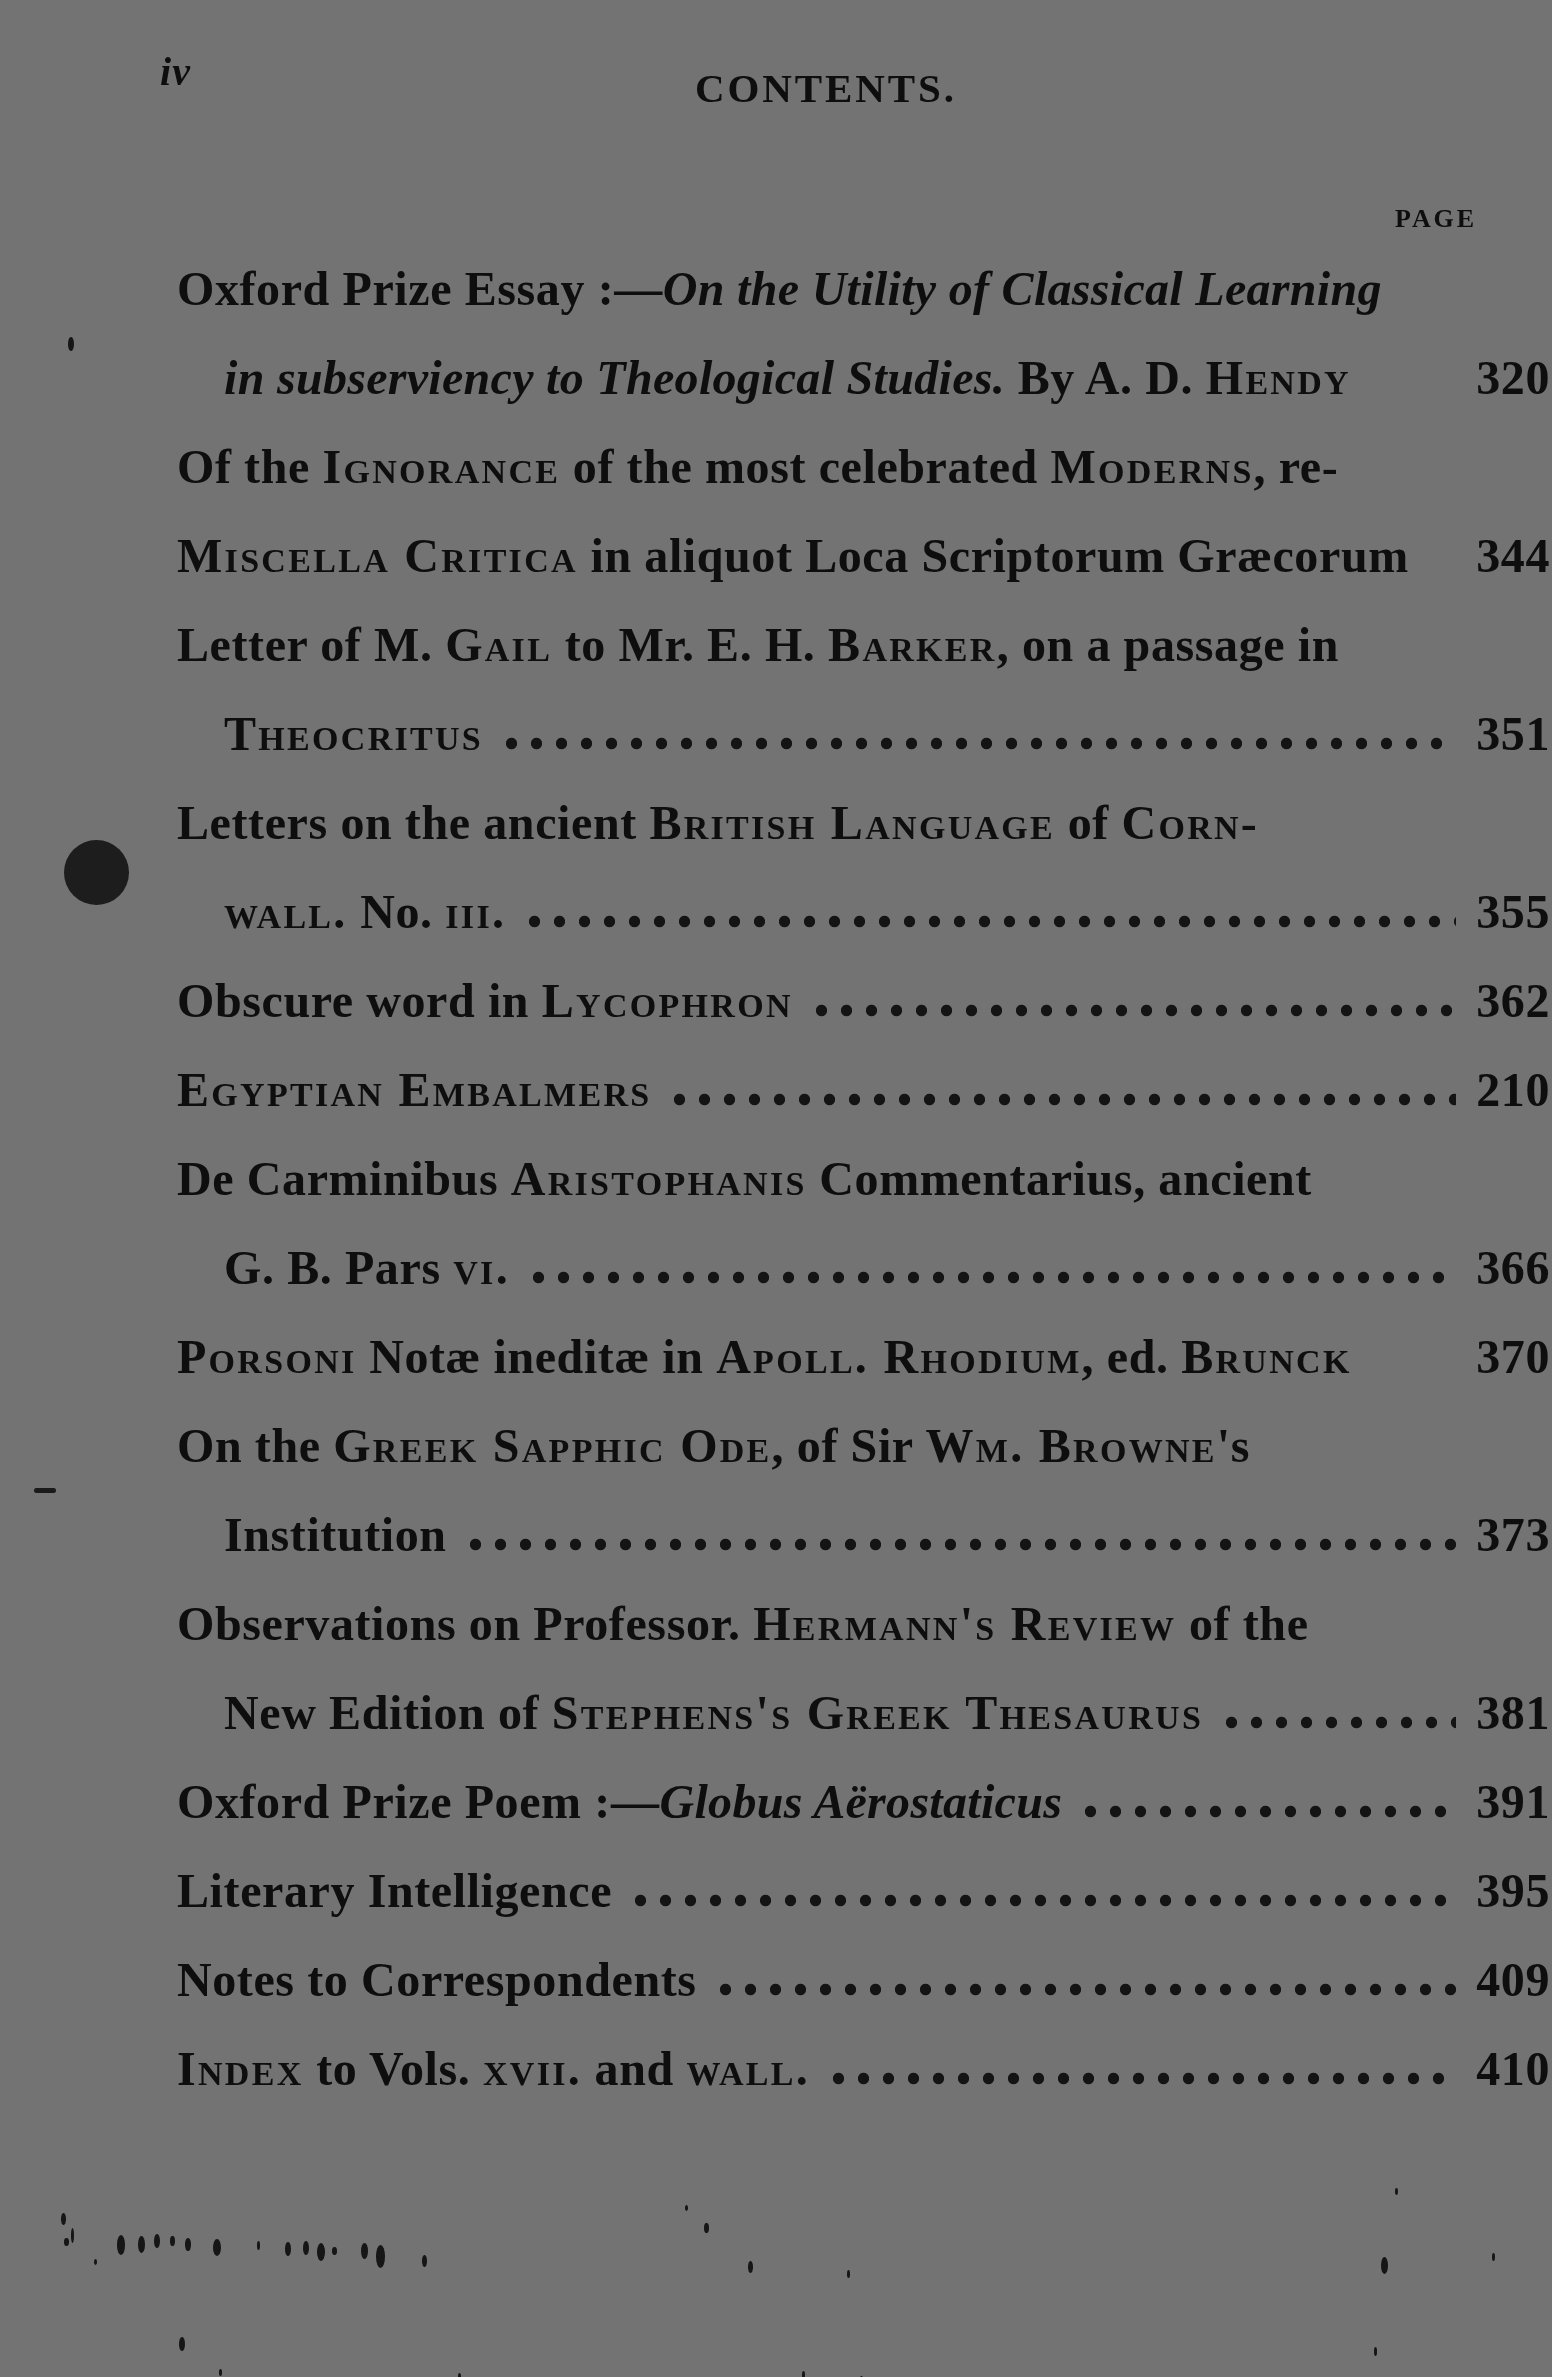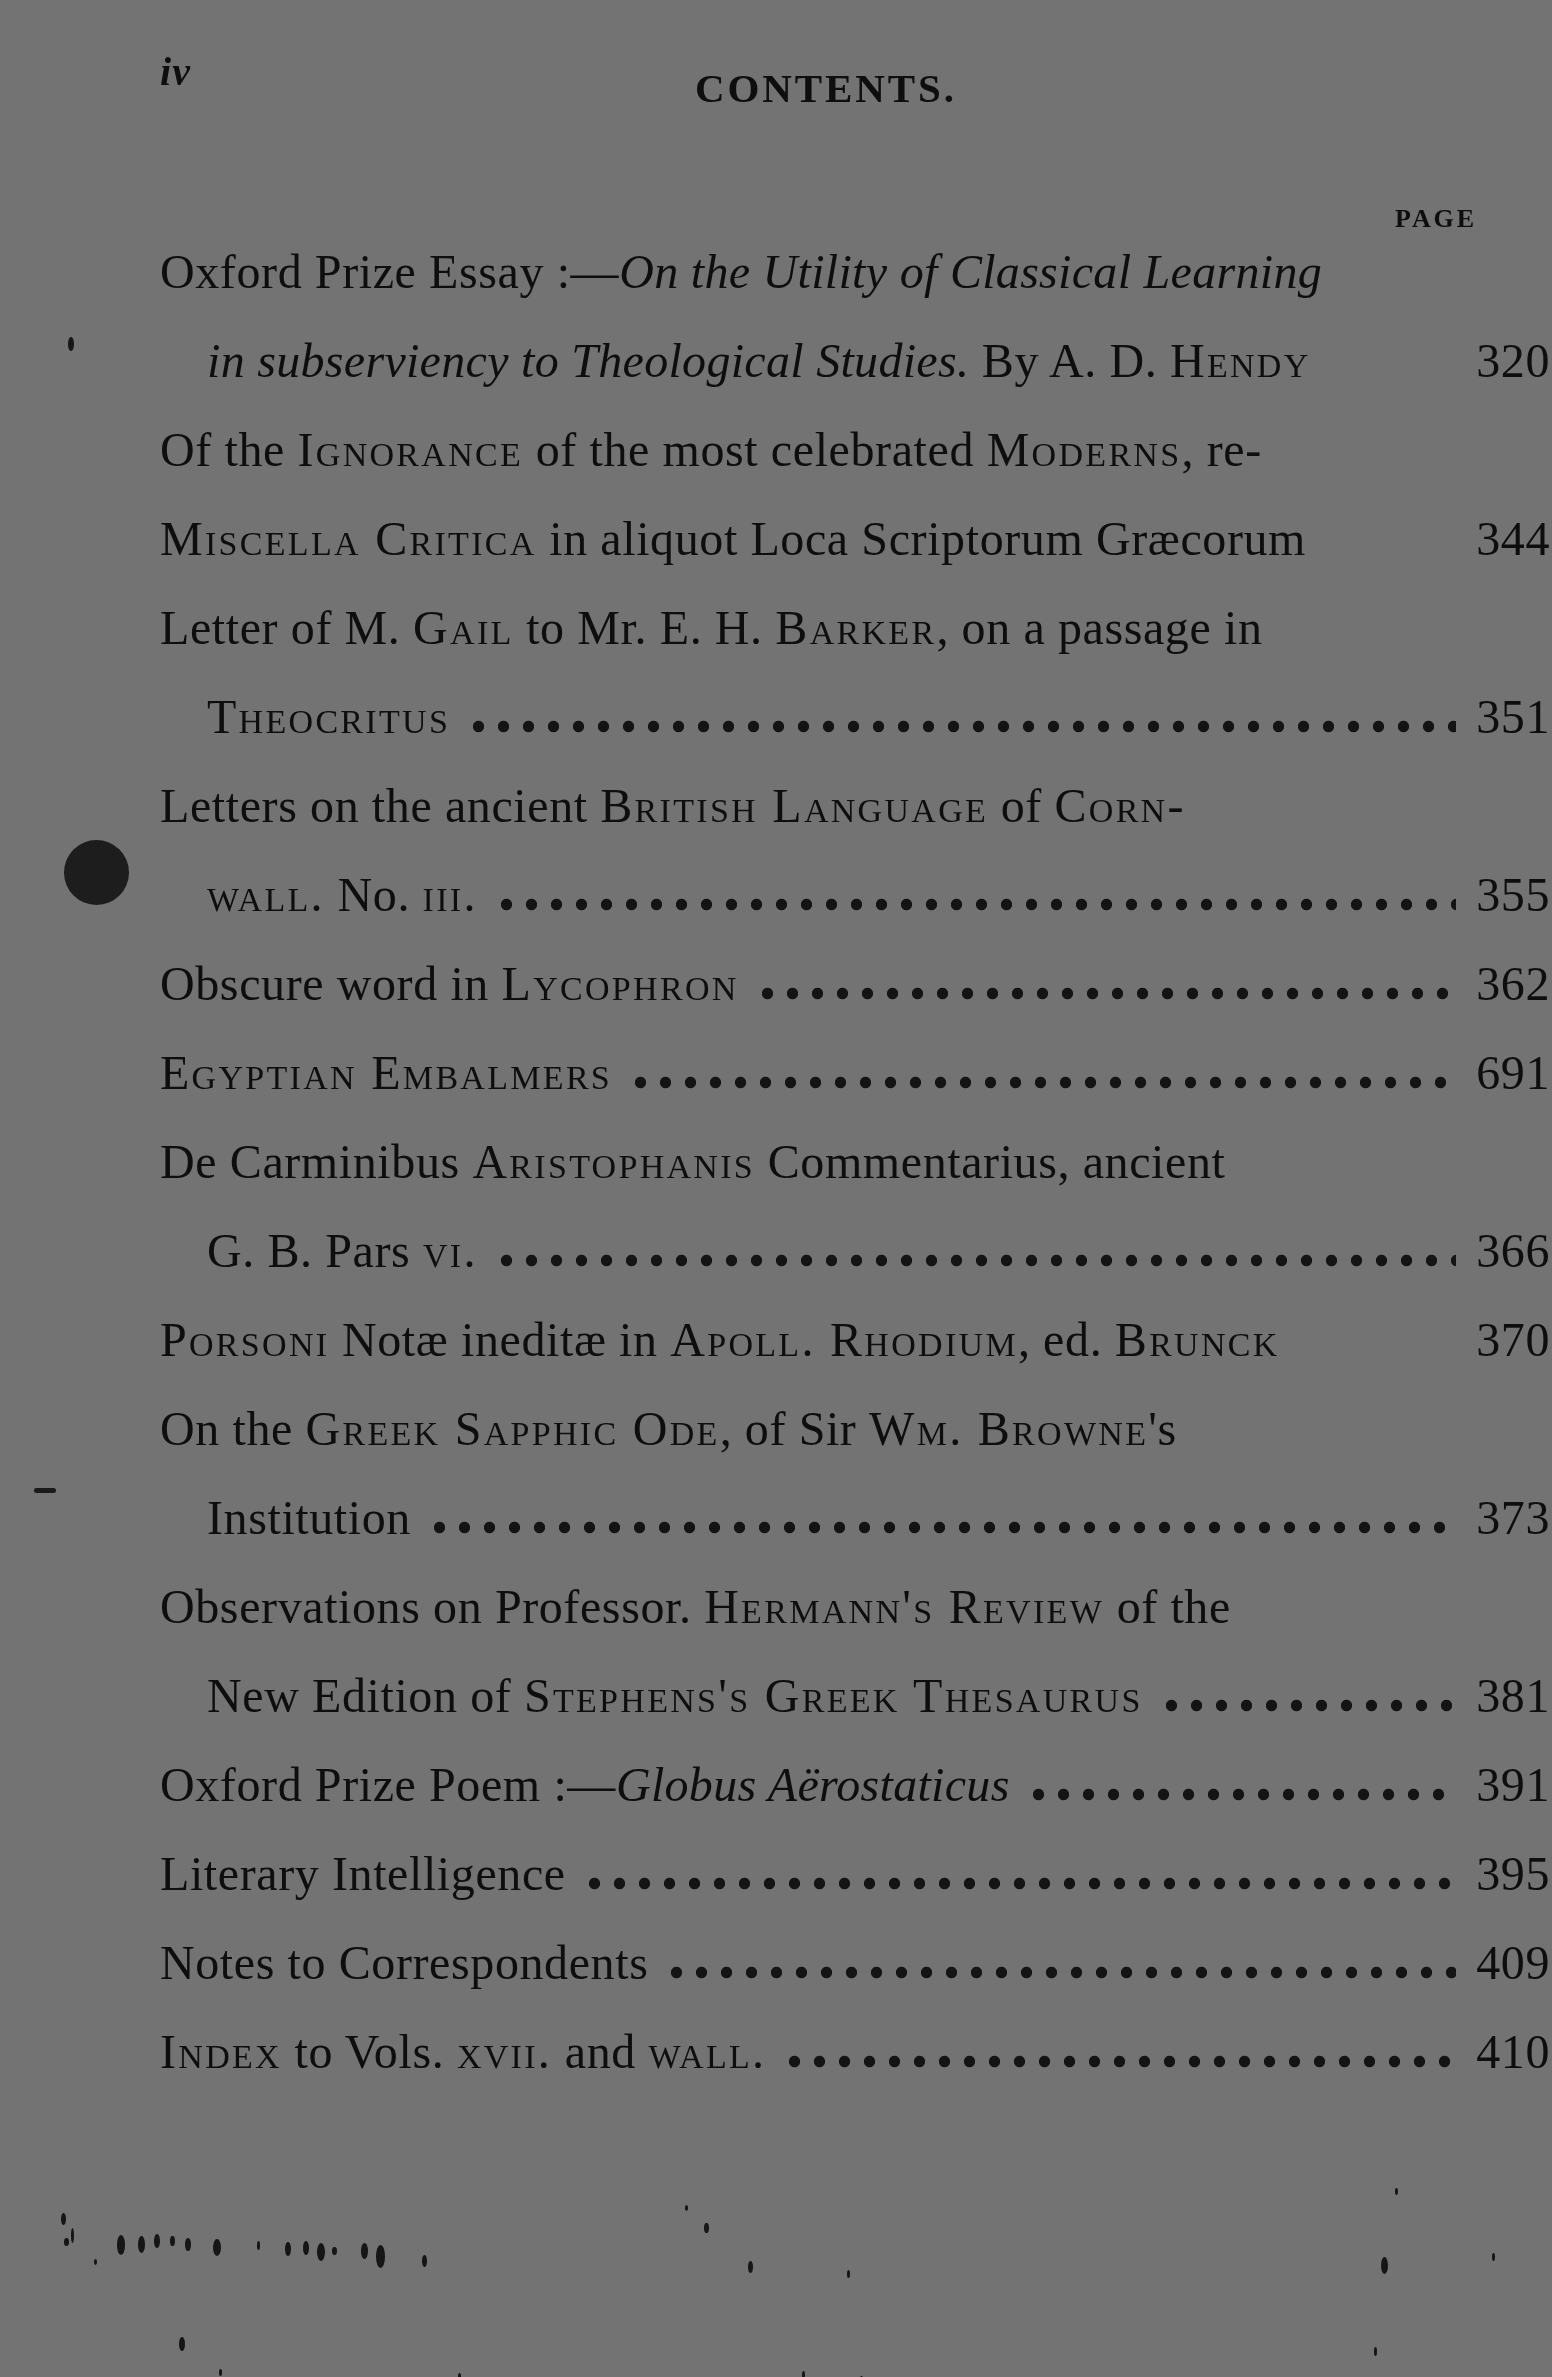--- a/index.html
+++ b/index.html
@@ -40,26 +40,27 @@
     letter-spacing: 2.9px;
   }
   .toc {
     position: absolute;
     left: 160px;
     top: 227px;
     width: 1390px;
   }
   .toc-line {
     display: flex;
-    align-items: center;
+    align-items: flex-end;
     height: 89px;
     font-size: 48px;
-    font-weight: normal;
+    font-weight: bold;
     letter-spacing: 0.6px;
     white-space: nowrap;
+    margin-left: 17px;
   }
   .toc-line.indent { padding-left: 47px; }
   .seg-roman { font-style: normal; }
   .seg-italic { font-style: italic; letter-spacing: 0.3px; }
   .seg-smallcaps { font-variant: small-caps; letter-spacing: 2.3px; }
   .leader {
     flex: 1 1 auto;
     min-width: 0;
     margin: 0 12.6px 0 16px;
     background-image: radial-gradient(circle, #141414 5.2px, rgba(0,0,0,0) 6px);
@@ -135,21 +136,21 @@
         <span class="page-num">355</span>
       </div>
       <div class="toc-line">
         <span><span class="seg-roman">Obscure word in </span><span class="seg-smallcaps">Lycophron</span></span>
         <span class="leader">​</span>
         <span class="page-num">362</span>
       </div>
       <div class="toc-line">
         <span><span class="seg-smallcaps">Egyptian Embalmers</span></span>
         <span class="leader">​</span>
-        <span class="page-num">691</span>
+        <span class="page-num">210</span>
       </div>
       <div class="toc-line">
         <span><span class="seg-roman">De Carminibus </span><span class="seg-smallcaps">Aristophanis</span><span class="seg-roman"> Commentarius, ancient</span></span>
       </div>
       <div class="toc-line indent">
         <span><span class="seg-roman">G. B. Pars </span><span class="seg-smallcaps">vi.</span></span>
         <span class="leader">​</span>
         <span class="page-num">366</span>
       </div>
       <div class="toc-line">

